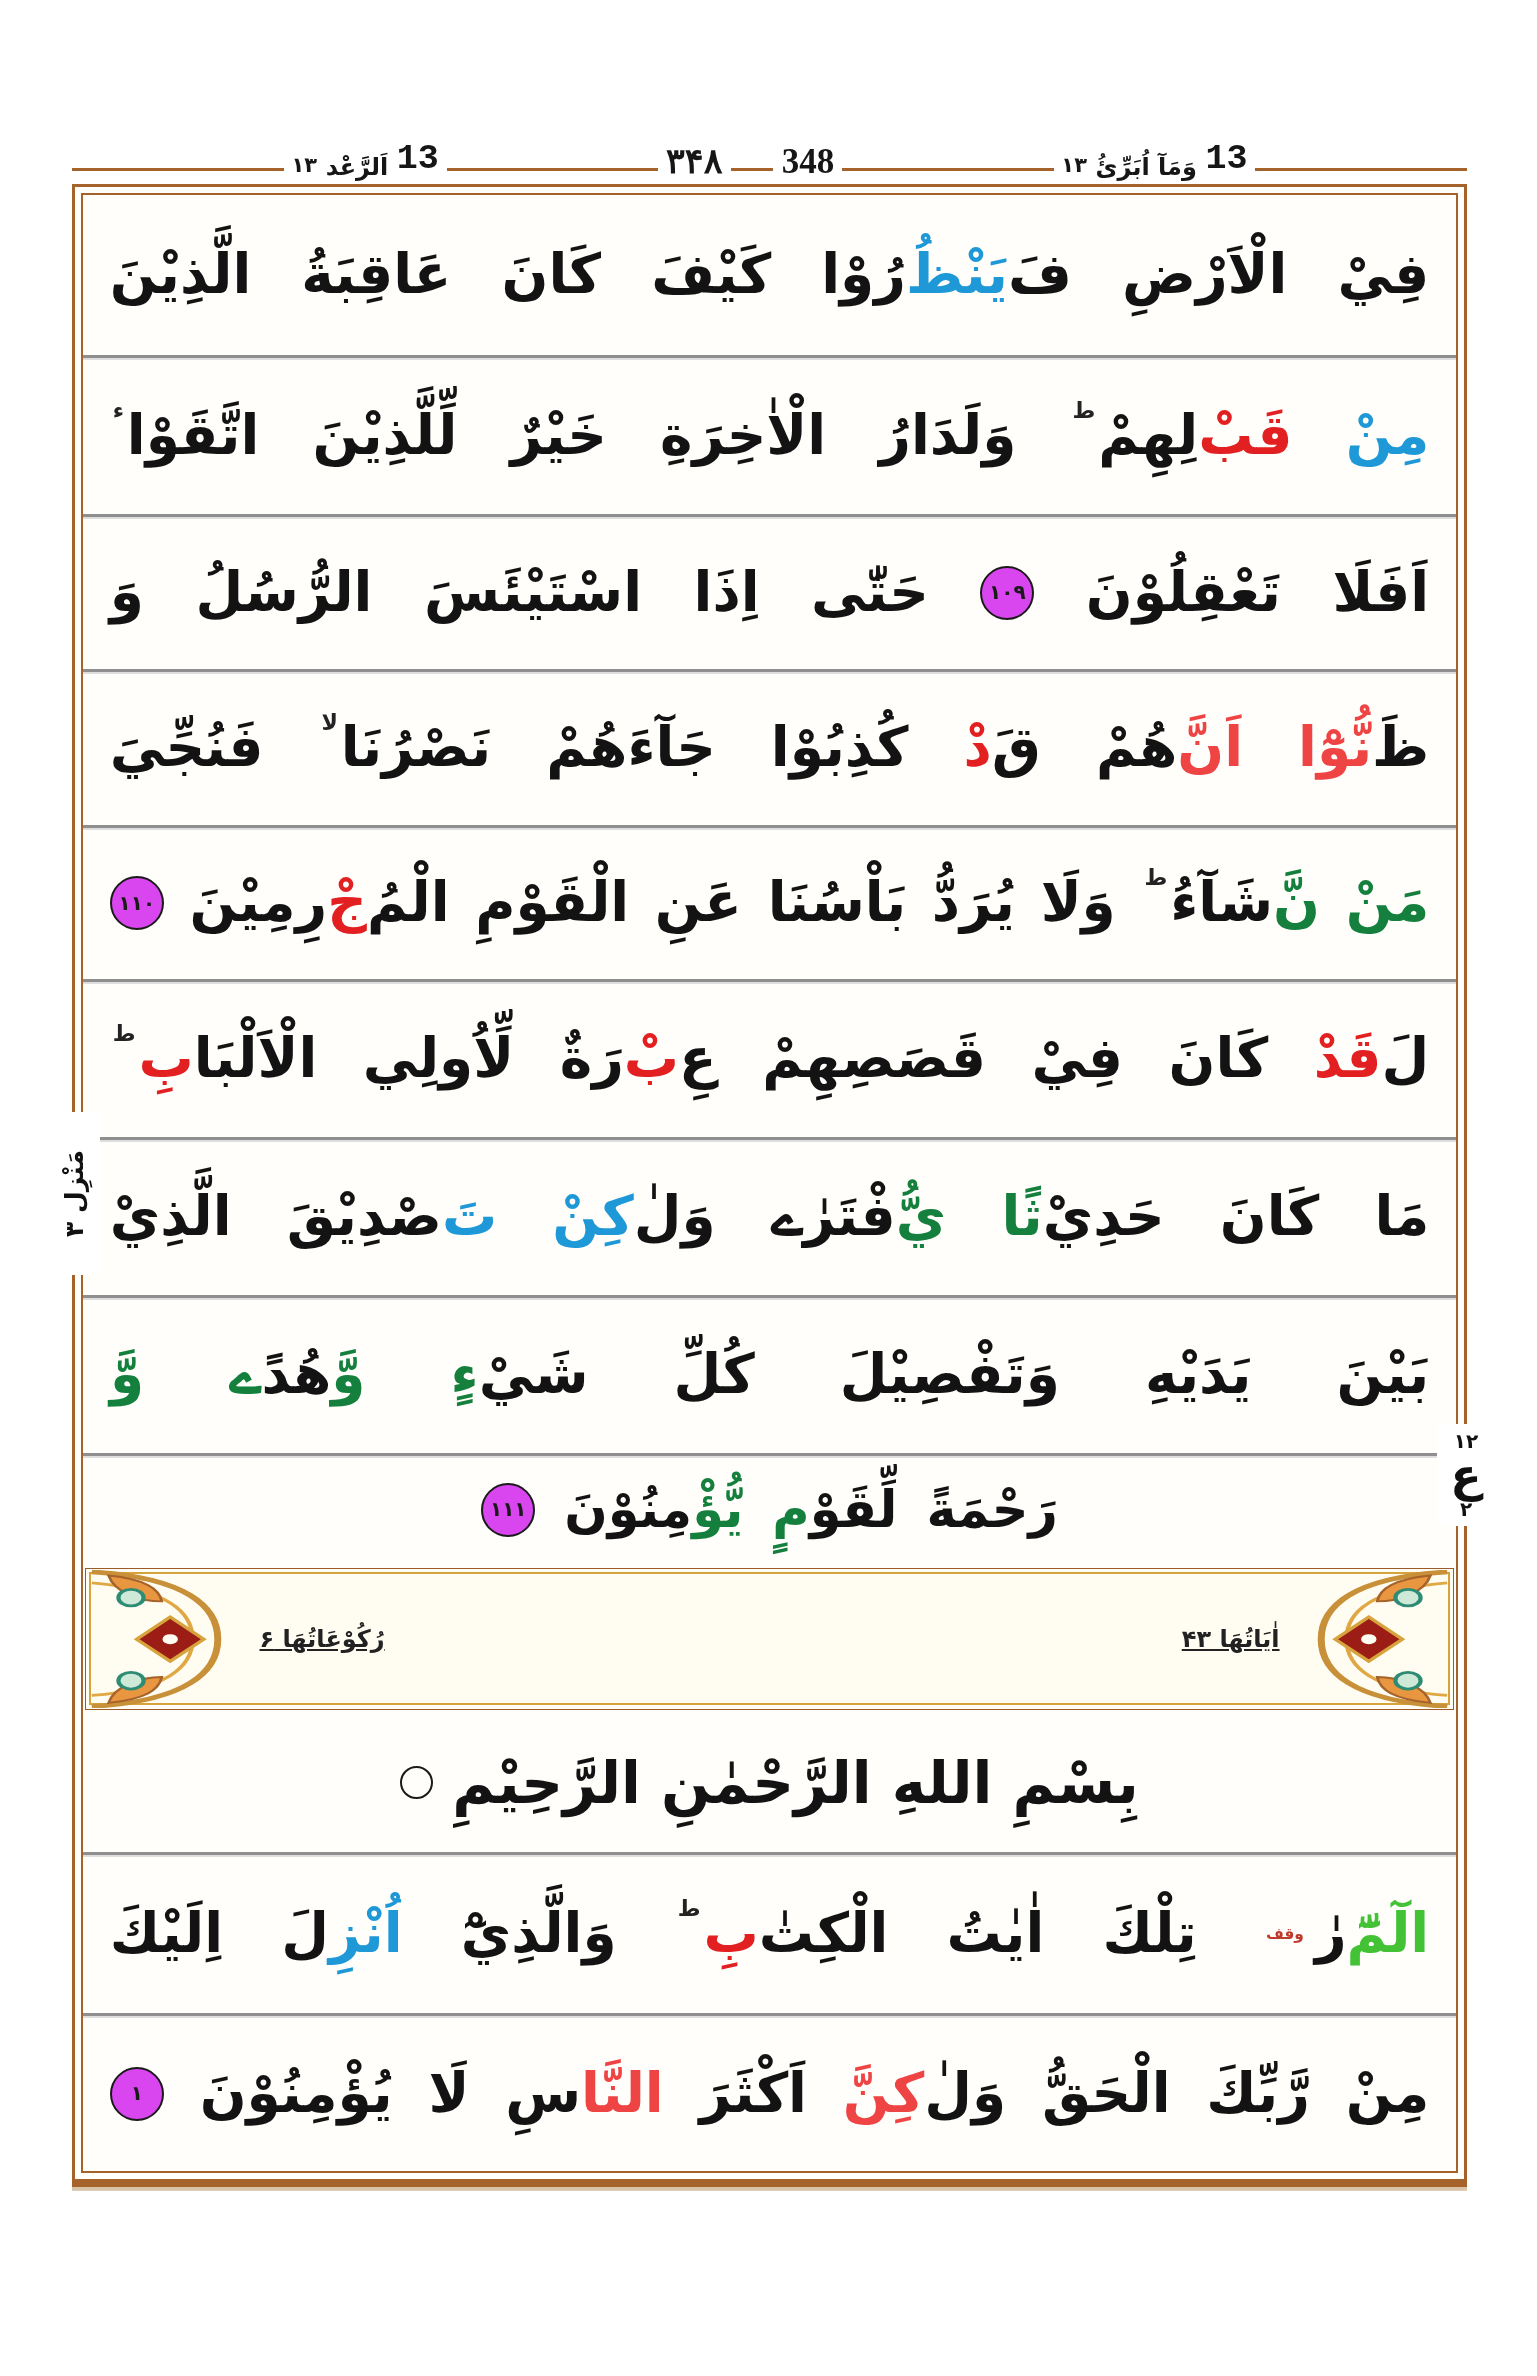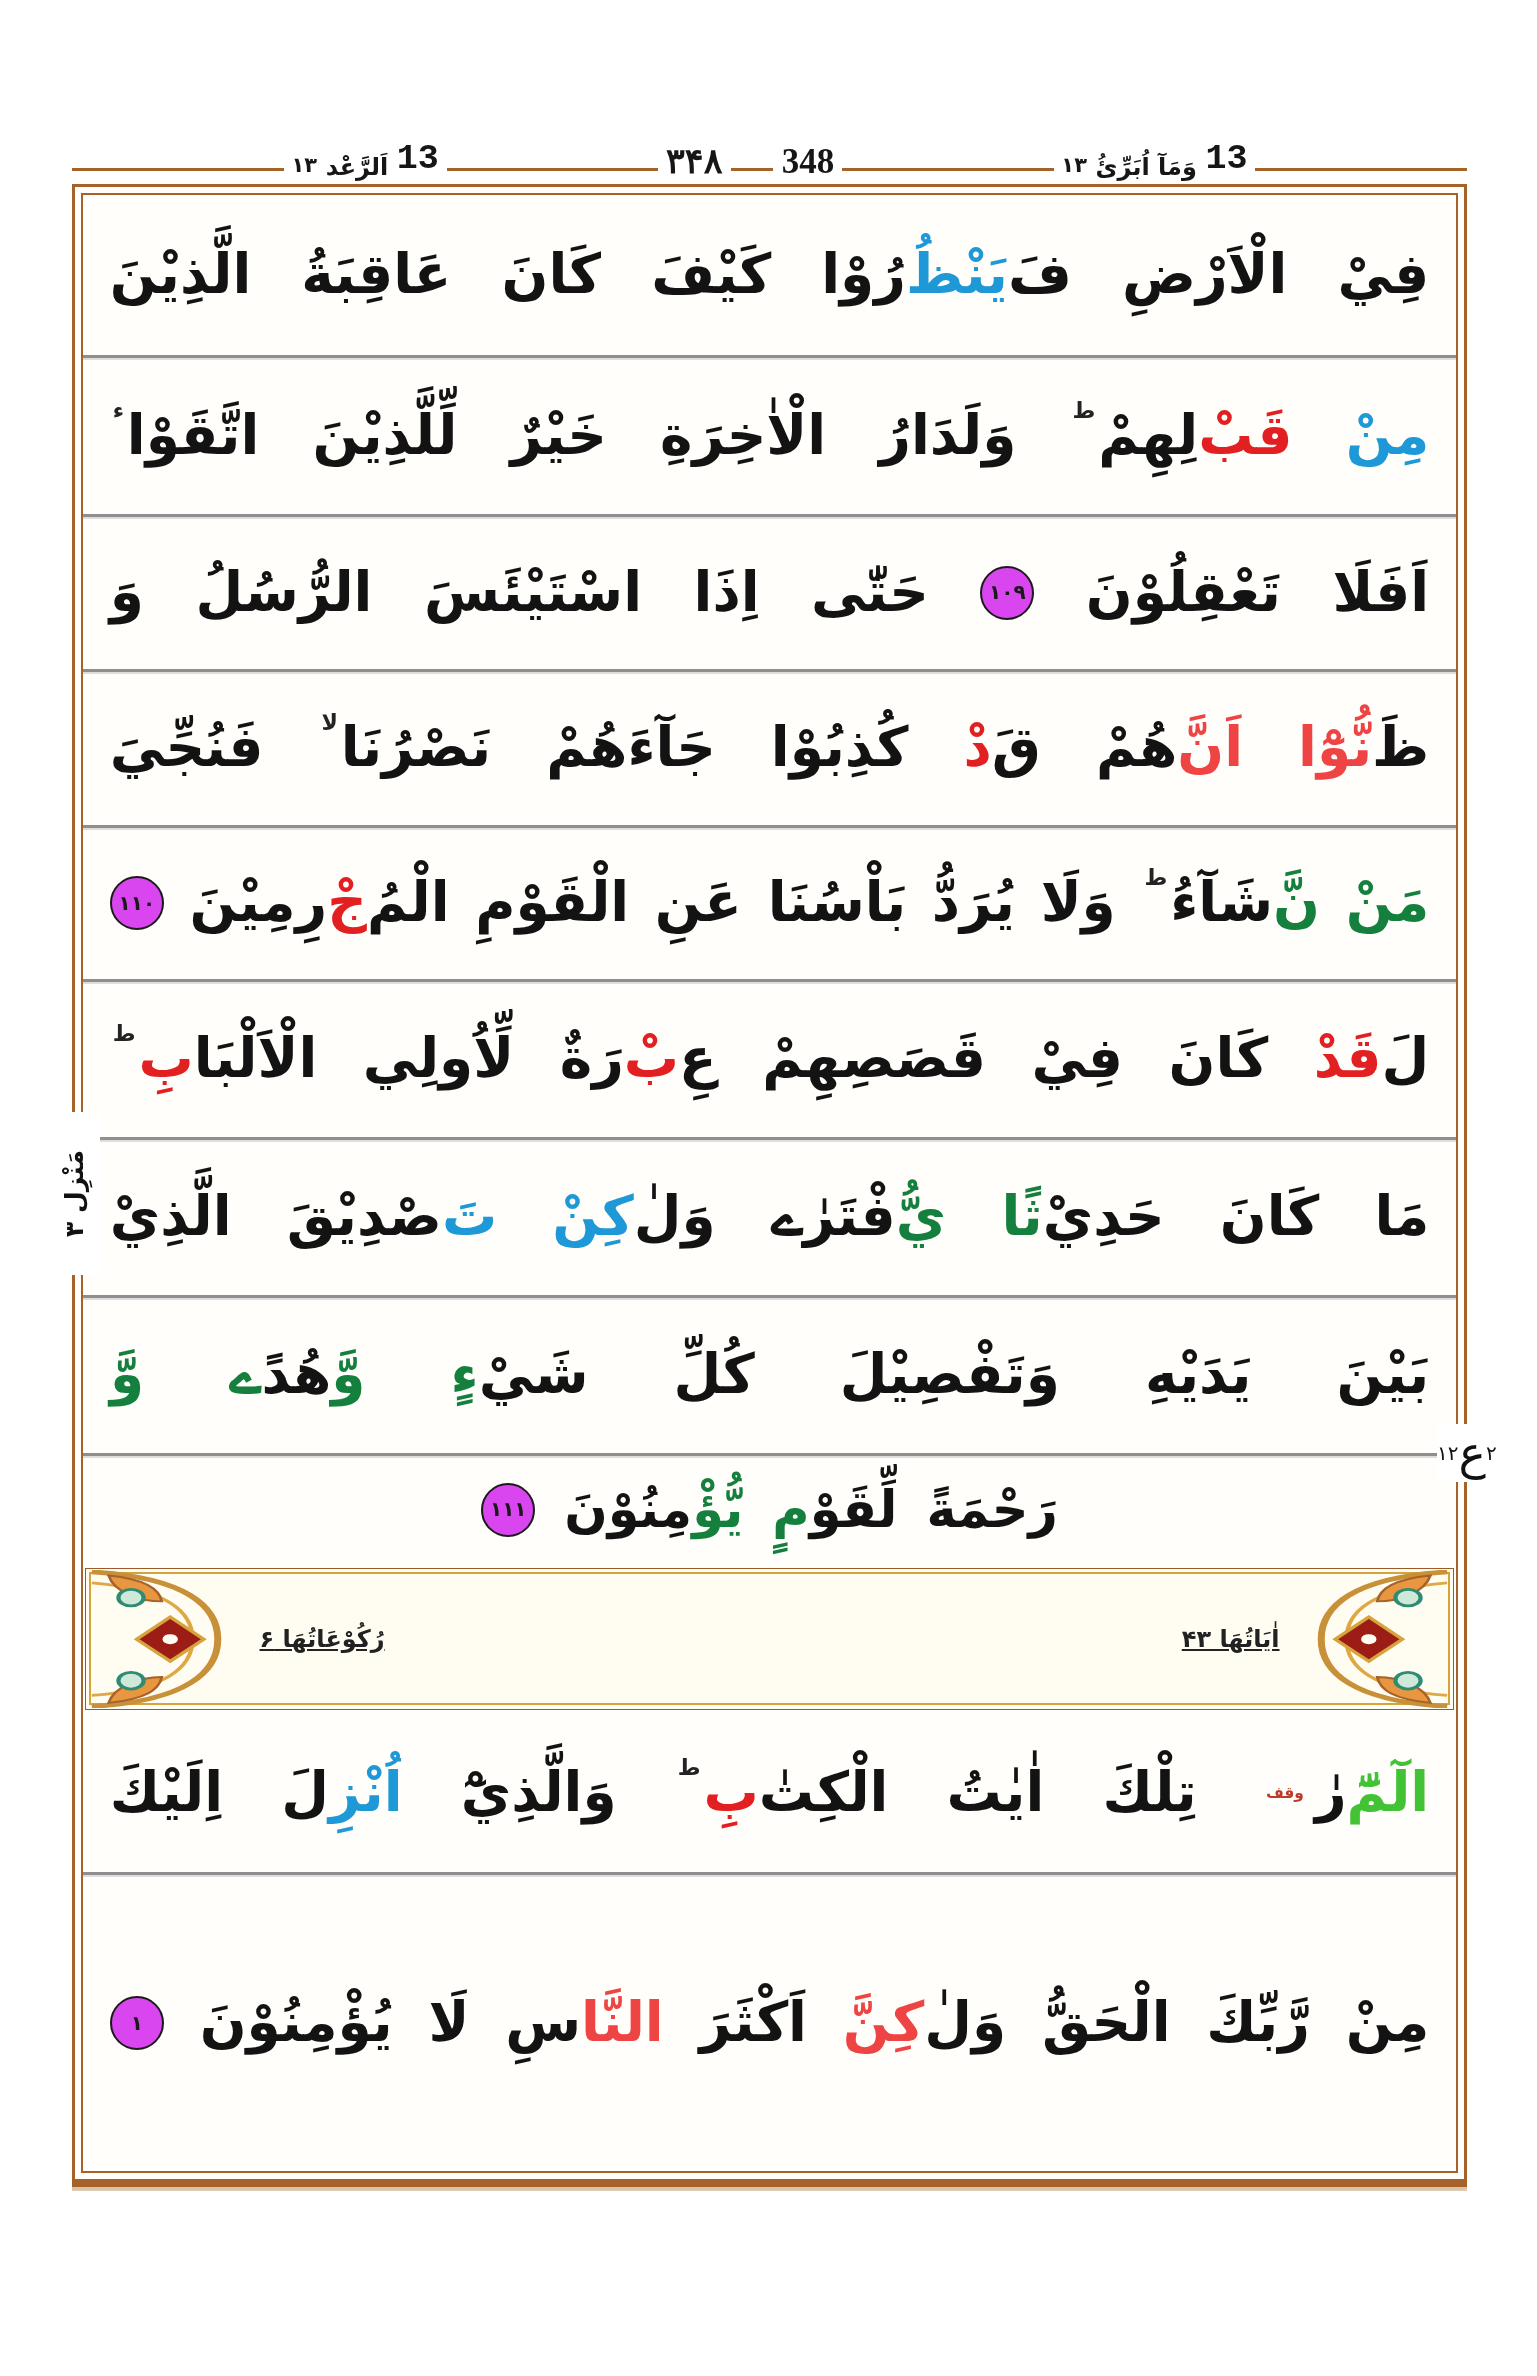--- a/index.html
+++ b/index.html
@@ -54,21 +54,21 @@
   .orn{position:absolute;top:-4.8px;bottom:-4.8px;width:154px;}
   .orn.left{left:-2.9px;transform:scaleX(-1);}
   .orn.right{right:-2.9px;}
   .orn svg{width:100%;height:100%;}
   
   .manzil{position:absolute;left:48px;top:1112px;width:52px;height:163px;background:#ffffff;
           display:flex;align-items:center;justify-content:center;z-index:6;
           writing-mode:vertical-rl;transform:rotate(180deg);
           font-size:25px;font-weight:bold;color:#111;}
   .ruku-margin{position:absolute;right:42px;top:1424px;width:58px;background:#ffffff;z-index:6;
-               display:flex;flex-direction:row;align-items:center;font-weight:normal;color:#111;
+               display:flex;flex-direction:column;align-items:center;font-weight:bold;color:#111;
                padding:5.8px 0;}
   .ruku-margin .num{font-size:20px;line-height:1.1;}
   .ruku-margin .ain{font-size:46px;line-height:1.0;}
 </style>
 </head>
 <body>
 
 <div class="top-header">
   <div class="hline"></div>
   <div class="hgroup">
@@ -349,20 +349,24 @@
               <circle cx="80" cy="30" r="9" fill="#cfe9d8" stroke="#2e8b74" stroke-width="3"></circle>
               <circle cx="80" cy="120" r="9" fill="#cfe9d8" stroke="#2e8b74" stroke-width="3"></circle>
               <path d="M28,75 L52,51 L76,75 L52,99 Z" fill="#9b1d15" stroke="#d7a33c" stroke-width="3"></path>
               <circle cx="52" cy="75" r="7" fill="#fffdf2" stroke="#9b1d15" stroke-width="3"></circle>
             </svg>
           </div>
         </div>
       </div>
     </div>
 
+    <div class="hbism rule">
+      <span>بِسْمِ اللهِ الرَّحْمٰنِ الرَّحِيْمِ</span>
+      <span class="ring"></span>
+    </div>
 
     <div class="tline h9 rule">
         <span class="chunk">
           <span class="c-lg">الٓمّٓ</span>
           <span class="c-k">رٰ</span>
           <span class="c-wf">وقف</span>
         </span>
         <span class="chunk">
           <span class="c-k">تِلْكَ</span>
         </span>

